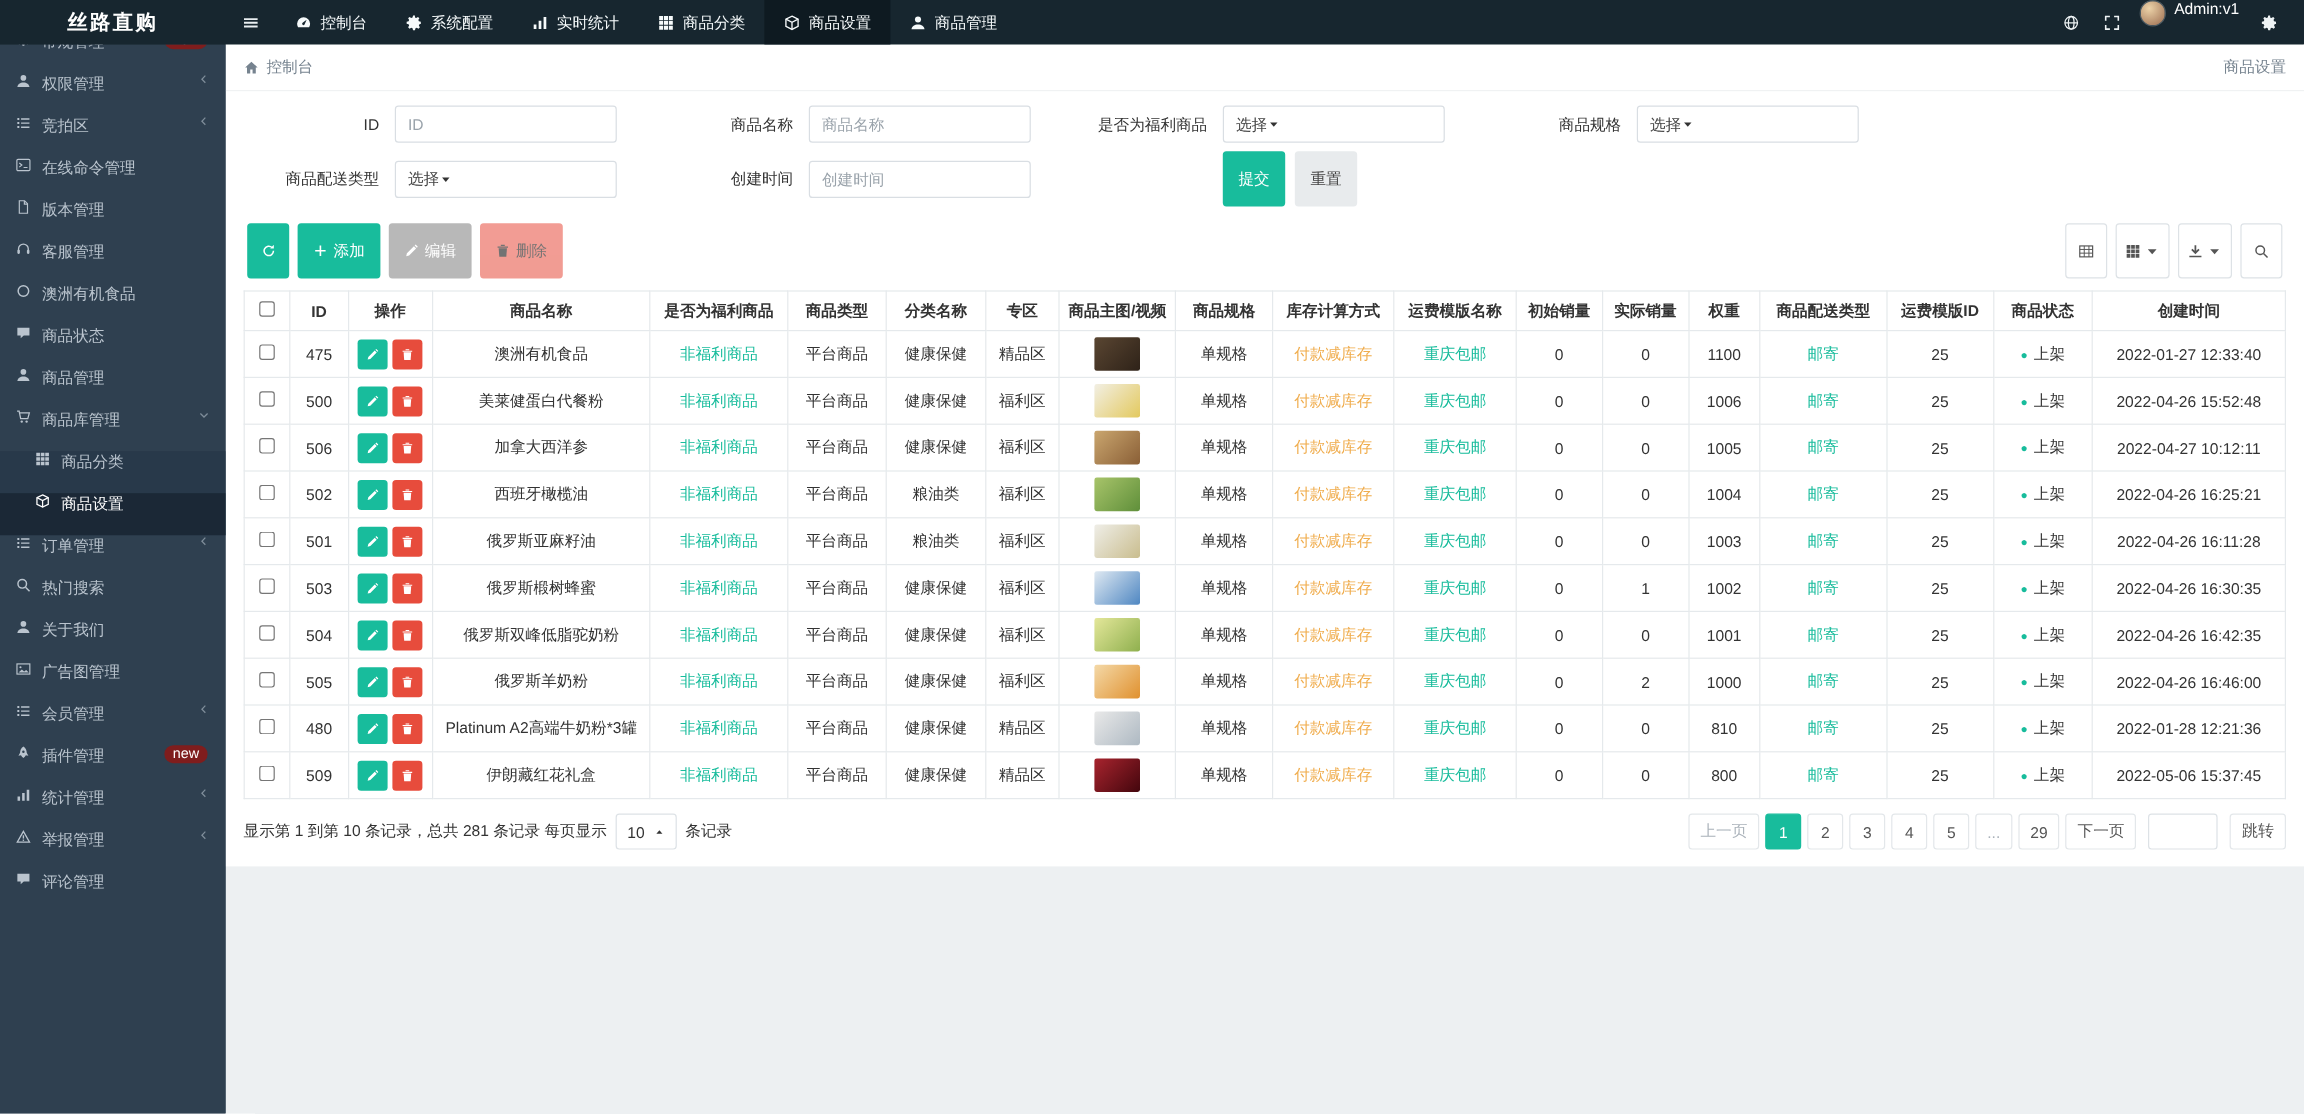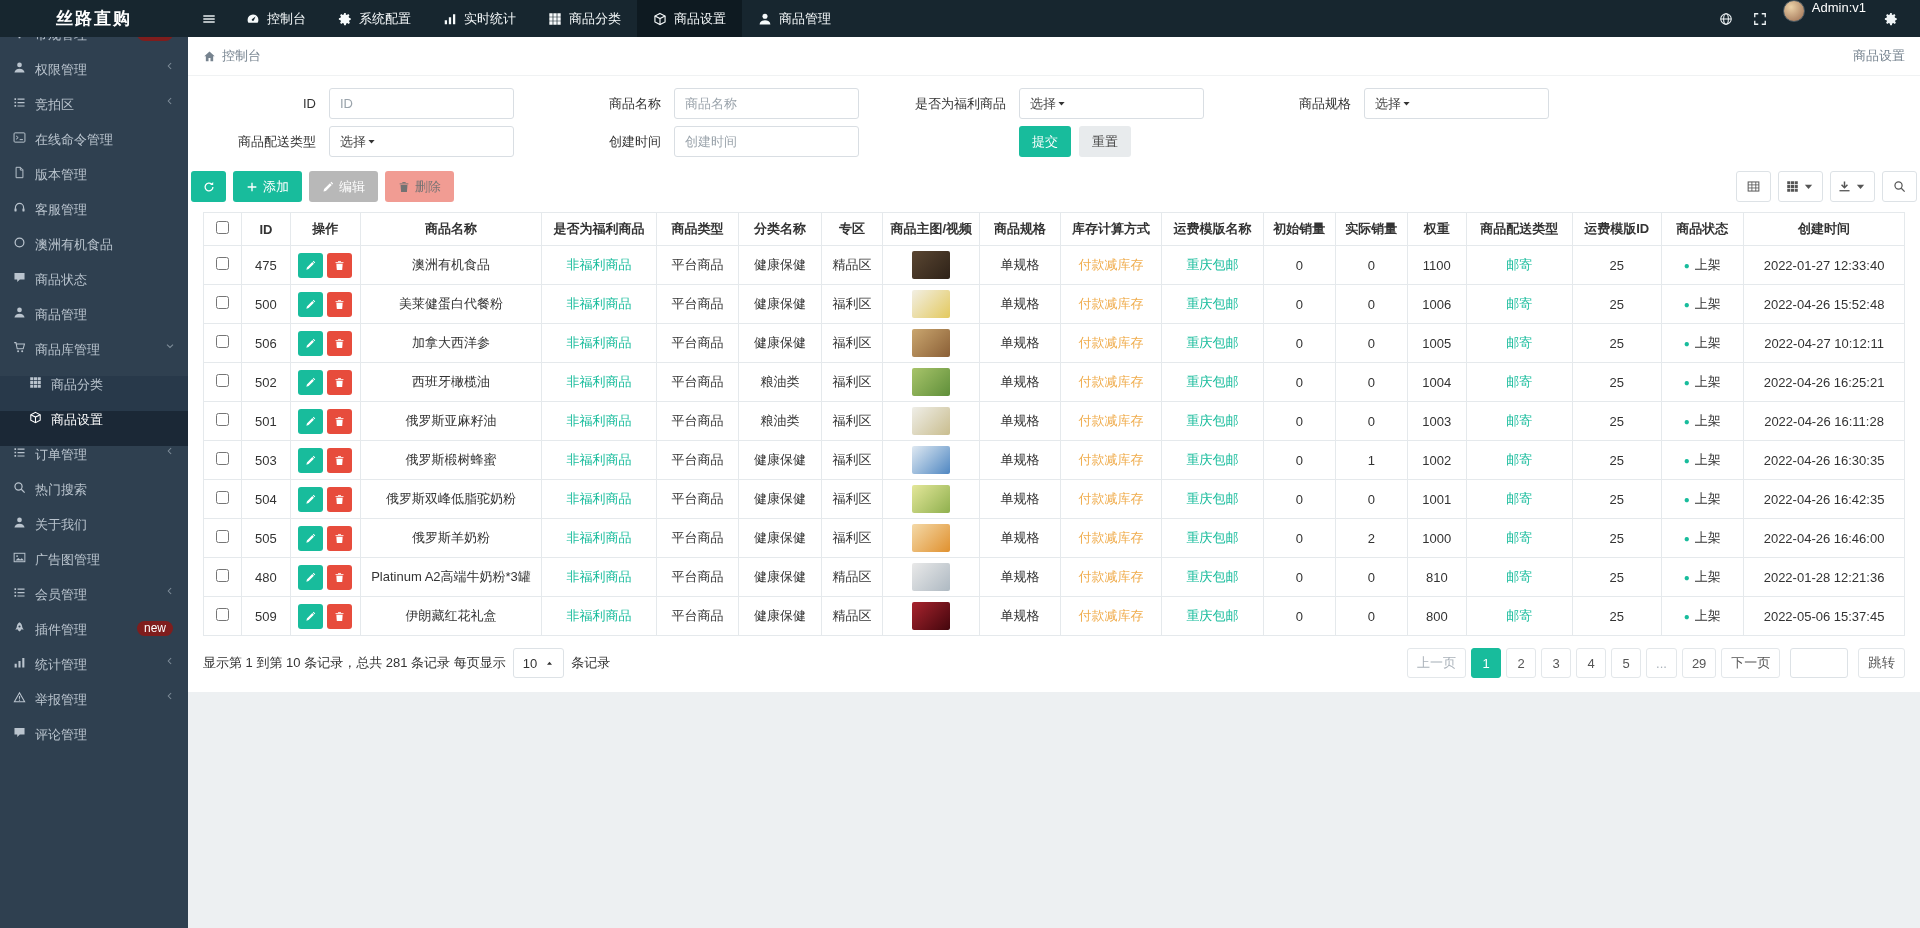--- a/index.html
+++ b/index.html
@@ -40,27 +40,27 @@
   
   .filters{padding:0 15px}
   .frow{display:flex;margin-bottom:7px}
   .fcell{width:345px;flex:none;display:flex;align-items:center}
   .flabel{width:126px;text-align:right;padding-right:13px;color:#333;flex:none}
   .control{width:185px;height:31px;border:1px solid #d9dee3;border-radius:3px;background:#fff;font-size:13px;color:#333}
   input.control{padding:0 10px;outline:none}
   input.control::placeholder{color:#9aa3ab}
   .selectbox{display:flex;align-items:center;padding:0 4px 0 10px;color:#444;cursor:pointer}
   .selectbox .ic{width:11px;height:11px;color:#333}
-  .btn{display:inline-flex;align-items:center;justify-content:center;gap:5px;height:31px;padding:0 13px;
+  .btn{display:inline-flex;align-items:center;justify-content:center;gap:5px;height:46px;padding:0 13px;
     border:none;border-radius:3px;font-size:13px;cursor:pointer;background:#fff;color:#333;font-family:Liberation Sans, sans-serif}
   .btn .ic{width:12px;height:12px}
   .btn-teal{background:#18bc9c;color:#fff}
   .btn-gray{background:#e8ebed;color:#444}
   
-  .toolbar{display:flex;align-items:center;padding:0 3px;margin:14px 0 10px}
+  .toolbar{display:flex;align-items:center;padding:0 18px;margin:14px 0 10px}
   .tleft{display:flex;gap:7px}
   .btn-sq{width:35px;padding:0}
   .btn-edit{background:#737373;color:#fff;opacity:.5}
   .btn-del{background:#e74c3c;color:#000000;opacity:.55}
   .tright{margin-left:auto;display:flex;gap:7px}
   .btn-plain{border:1px solid #dde2e6;background:#fff;color:#555;padding:0;width:35px}
   .btn-plain.wide{width:45;width:45px;gap:3px}
   .btn-plain .ic{width:13px;height:13px}
   
   .tablewrap{padding:0 15px}

